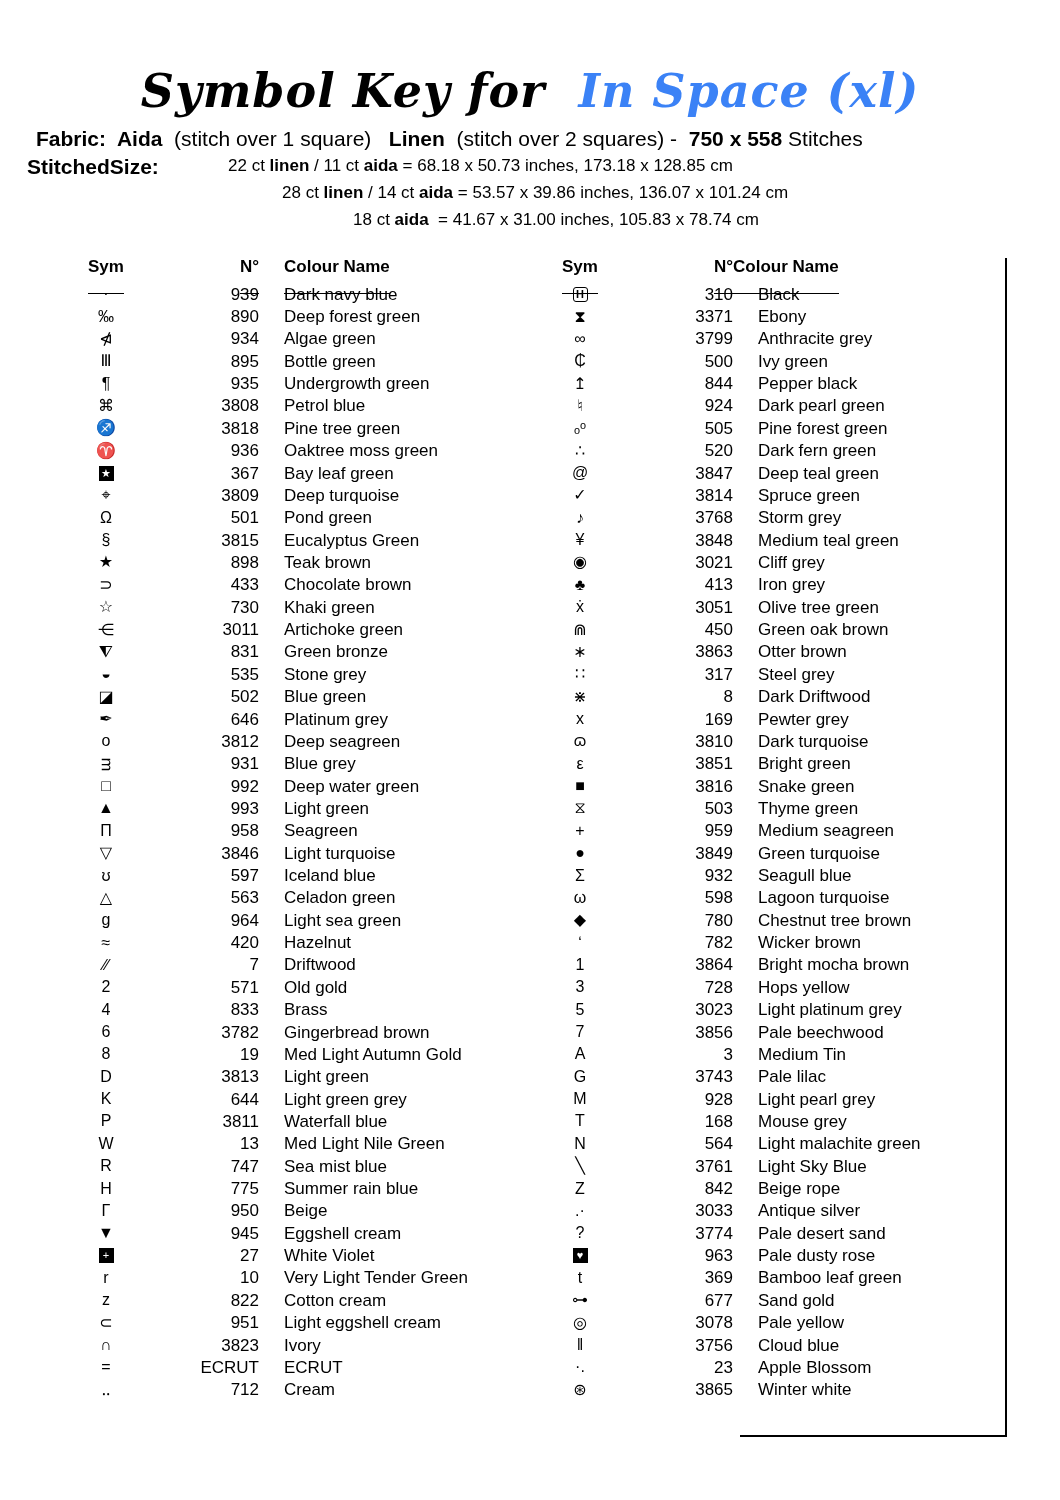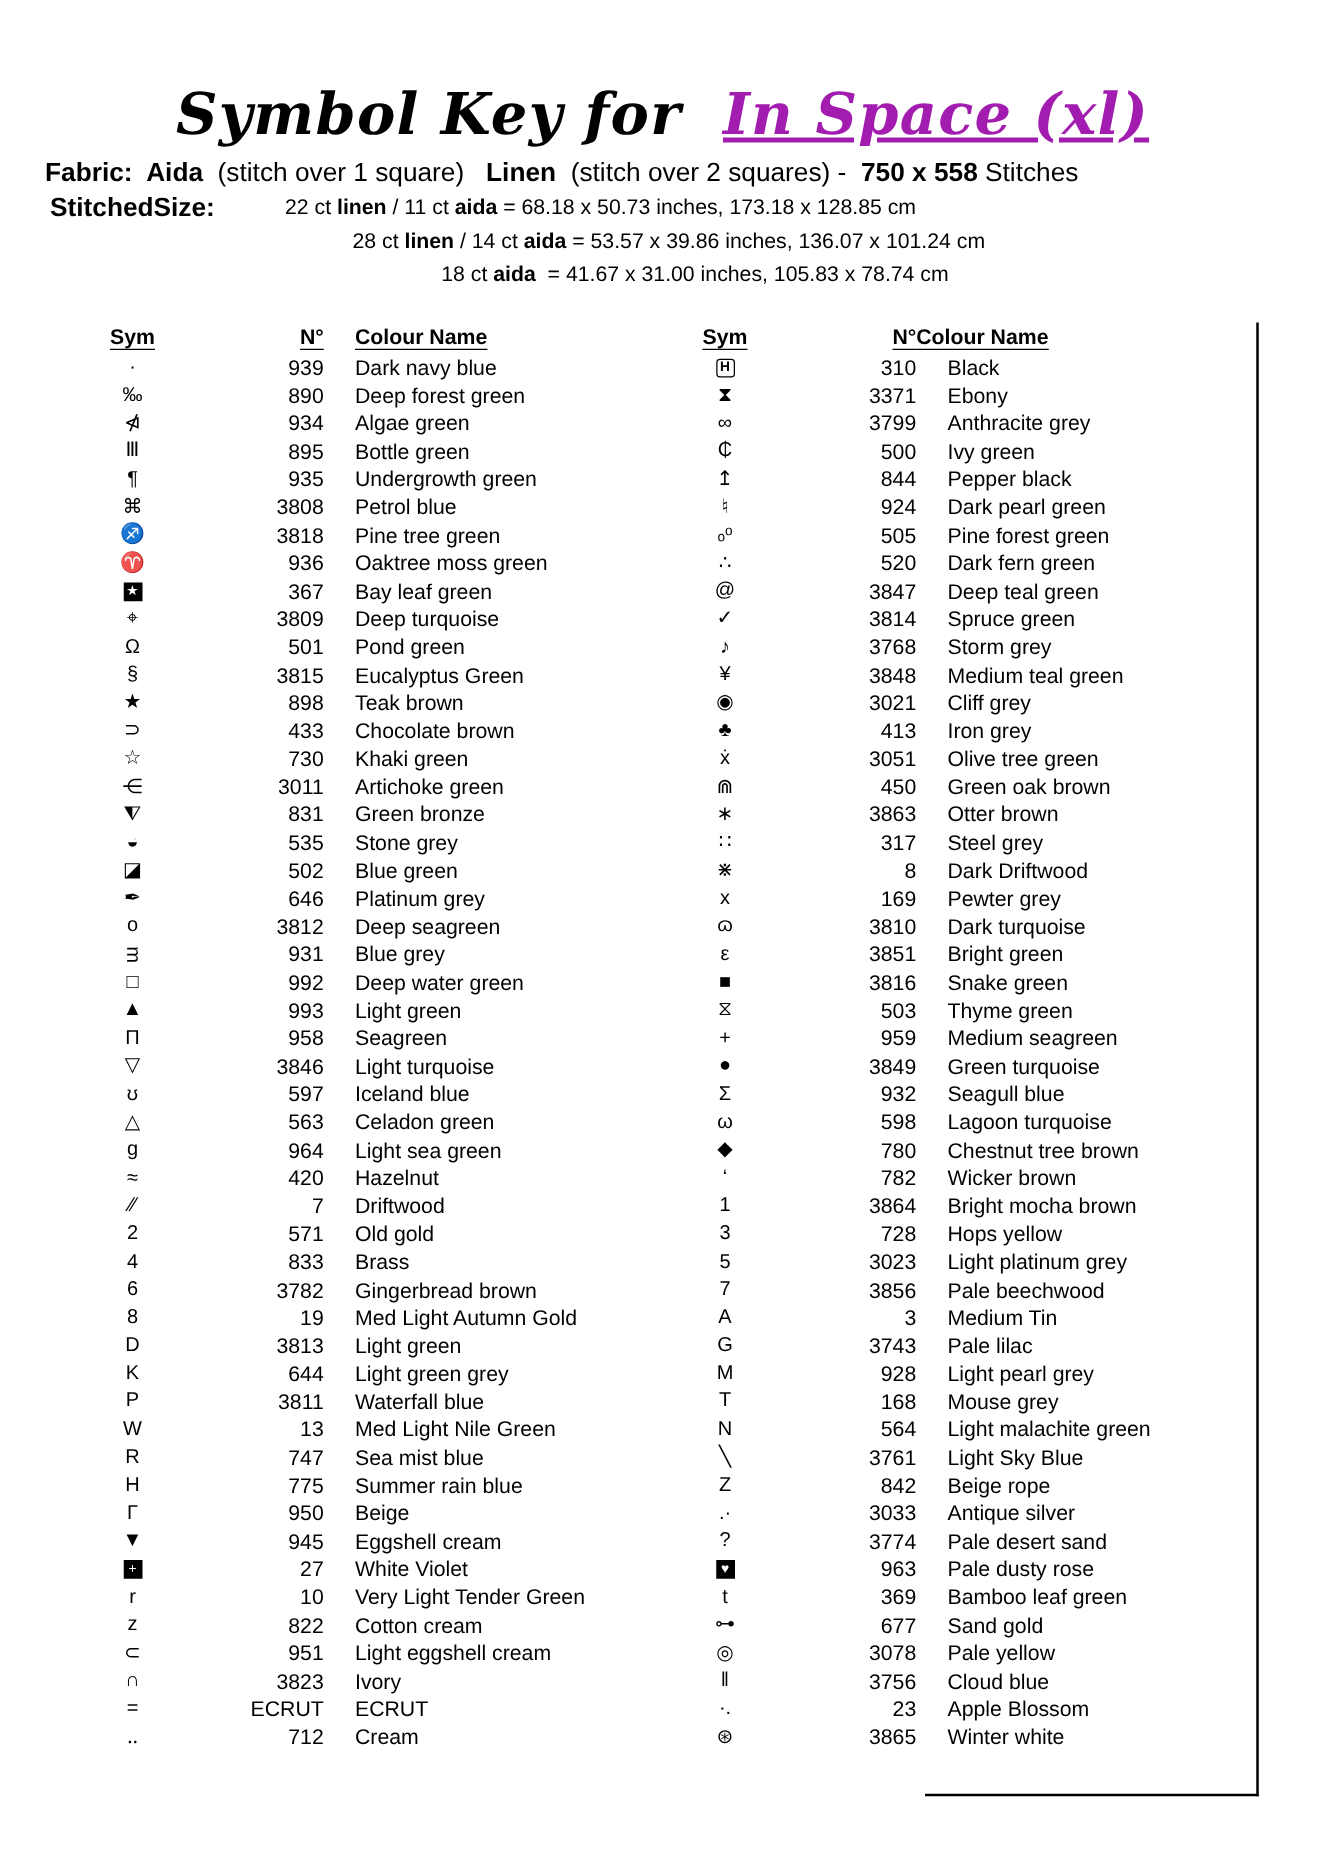--- a/index.html
+++ b/index.html
@@ -17,35 +17,35 @@
   }
   .title .brand{margin-left:16px;}
 
   
   .fabric{
     position:absolute;top:127px;left:36px;font-size:21px;white-space:pre;
   }
   .fabric span.b, .sizes span.b, .stitched-label{font-weight:700;}
 
   
-  .stitched-label{position:absolute;top:155px;left:40px;font-size:21px;}
+  .stitched-label{position:absolute;top:155px;left:27px;font-size:21px;}
   .sizes{position:absolute;top:153px;left:0;width:1060px;}
   .size-line{font-size:17px;line-height:26.8px;white-space:pre;}
   .size-line:nth-child(1){margin-left:228px;}
   .size-line:nth-child(2){margin-left:282px;}
   .size-line:nth-child(3){margin-left:353px;}
   .size-line:nth-child(4){margin-left:358px;}
 
   
   .col{position:absolute;top:258px;width:460px;}
   .col.left{left:75px;}
   .col.right{left:549px;}
   .hdr,.row{display:grid;grid-template-columns:62px 122px 1fr;align-items:center;}
   .hdr{height:25px;font-weight:700;font-size:17px;}
-  .hdr .h{border-bottom:1.8px solid #000;padding-bottom:0px;line-height:1.1;}
+  .hdr .h{border-bottom:1.8px solid #000;padding-bottom:16px;line-height:1.1;}
   .hdr .h-sym{justify-self:center;}
   .hdr .h-num{justify-self:end;}
   .hdr .h-name{justify-self:start;margin-left:25px;}
   .col.right .hdr .h-name, .col.right .row .cname{margin-left:0;}
   .row{height:22.36px;}
   .sym{justify-self:center;font-size:16px;line-height:1;text-align:center;}
   .num{justify-self:end;font-size:17px;line-height:1;}
   .cname{padding-left:25px;font-size:17px;line-height:1;white-space:nowrap;}
   .col.right .cname{}
 
@@ -64,21 +64,21 @@
   .v-border{position:absolute;left:1005px;top:258px;width:2px;height:1179px;background:#000;}
   .h-border{position:absolute;left:740px;top:1435px;width:267px;height:2px;background:#000;}
 </style>
 </head>
 <body>
 
 <div class="page">
 
   <div class="title">
     <span>Symbol Key for</span>
-    <span class="brand" style="color: #a21caf; text-decoration: underline;">In Space (xl)</span>
+    <span class="brand" style="color: #3b82f6;">In Space (xl)</span>
   </div>
 
   <div class="fabric" id="fabric-line"><span class="b">Fabric:  Aida</span><span>  (stitch over 1 square)   </span><span class="b">Linen</span><span>  (stitch over 2 squares) -  </span><span class="b">750 x 558</span><span> Stitches</span></div>
 
   <div class="stitched-label">StitchedSize:</div>
   <div class="sizes" id="size-lines">
       <div class="size-line"><span>22 ct </span><span class="b">linen</span><span> / 11 ct </span><span class="b">aida</span><span> = 68.18 x 50.73 inches, 173.18 x 128.85 cm</span></div>
       <div class="size-line"><span>28 ct </span><span class="b">linen</span><span> / 14 ct </span><span class="b">aida</span><span> = 53.57 x 39.86 inches, 136.07 x 101.24 cm</span></div>
       <div class="size-line"><span>18 ct </span><span class="b">aida</span><span>  = 41.67 x 31.00 inches, 105.83 x 78.74 cm</span></div>
     </div>

